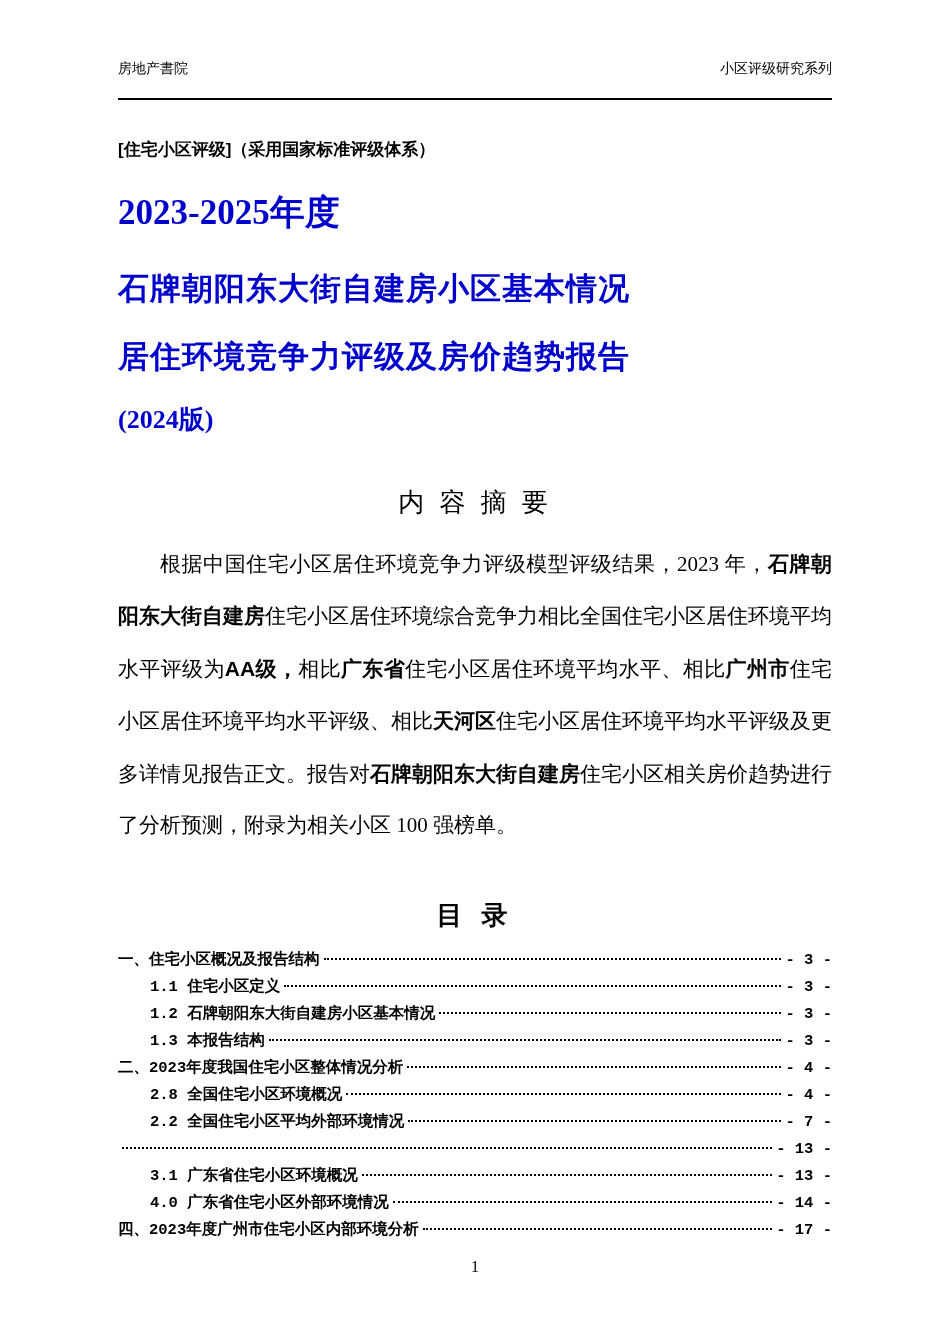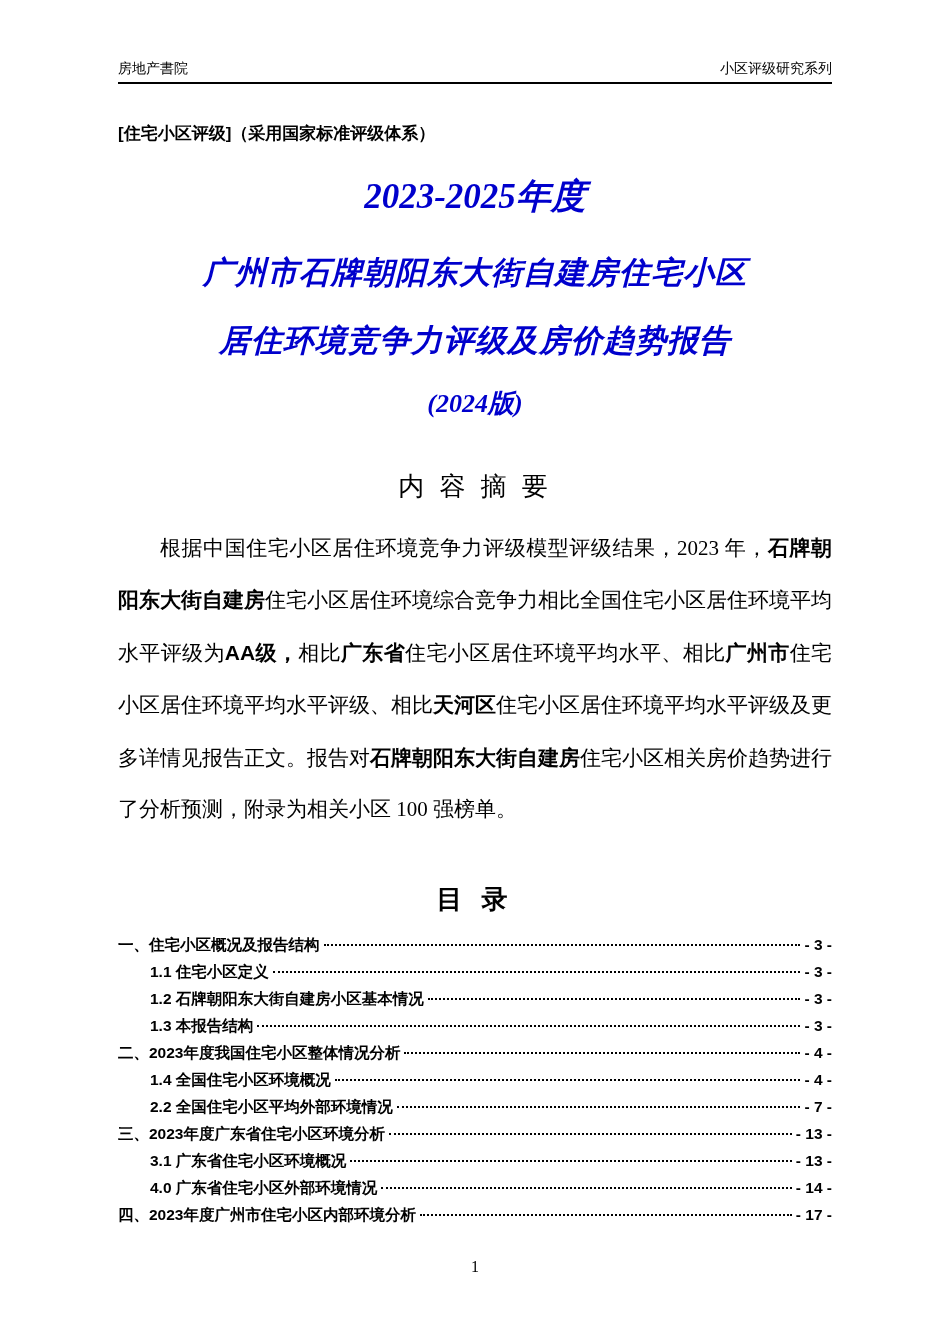--- a/index.html
+++ b/index.html
@@ -16,33 +16,33 @@
     inset: 0;
     padding: 60px 118px 0 118px;
     box-sizing: border-box;
   }
   
   .doc-header {
     display: flex;
     justify-content: space-between;
     align-items: flex-end;
     font-size: 14px;
-    padding-bottom: 4px;
+    padding-bottom: 20px;
     border-bottom: 2px solid #000;
     font-family: "Liberation Serif", serif;
   }
   
   .tagline {
     margin-top: 38px;
     font-size: 17px;
     font-weight: bold;
     font-family: "Liberation Sans", sans-serif;
   }
   
-  .title-block { text-align: center; color: #0000cc; font-style: italic; }
+  .title-block { color: #0000cc; }
   .title-year {
     margin-top: 28px;
     font-size: 35px;
     font-weight: bold;
     font-family: "Liberation Serif", serif;
   }
   .title-main {
     margin-top: 32px;
     font-size: 31px;
     font-weight: bold;
@@ -88,21 +88,21 @@
   .toc-heading {
     margin-top: 46px;
     text-align: center;
     font-size: 26px;
     font-weight: bold;
     letter-spacing: 6px;
     font-family: "Liberation Sans", sans-serif;
   }
   .toc-list {
     margin-top: 14px;
-    font-family: Liberation Sans, sans-serif;
+    font-family: Liberation Mono, monospace;
     font-weight: bold;
     font-size: 15.5px;
   }
   .toc-row {
     display: flex;
     align-items: baseline;
     line-height: 27px;
     cursor: pointer;
   }
   .toc-row.lvl2 { padding-left: 32px; }
@@ -133,21 +133,21 @@
 
   <div class="doc-header">
     <span>房地产書院</span>
     <span>小区评级研究系列</span>
   </div>
 
   <div class="tagline">[住宅小区评级]（采用国家标准评级体系）</div>
 
   <div class="title-block" style="color: rgb(0, 0, 204);">
     <div class="title-year">2023-2025年度</div>
-    <div class="title-main">广州市石牌朝阳东大街自建房住宅小区</div>
+    <div class="title-main">石牌朝阳东大街自建房小区基本情况</div>
     <div class="title-main2">居住环境竞争力评级及房价趋势报告</div>
     <div class="title-edition">(2024版)</div>
   </div>
 
   <div class="abstract-heading">内 容 摘 要</div>
 
   <div class="abstract-body"><span>根据中国住宅小区居住环境竞争力评级模型评级结果，2023 年，</span><span class="seg-bold">石牌朝阳东大街自建房</span><span>住宅小区居住环境综合竞争力相比全国住宅小区居住环境平均水平评级为</span><span class="seg-bold">AA级，</span><span>相比</span><span class="seg-bold">广东省</span><span>住宅小区居住环境平均水平、相比</span><span class="seg-bold">广州市</span><span>住宅小区居住环境平均水平评级、相比</span><span class="seg-bold">天河区</span><span>住宅小区居住环境平均水平评级及更多详情见报告正文。报告对</span><span class="seg-bold">石牌朝阳东大街自建房</span><span>住宅小区相关房价趋势进行了分析预测，附录为相关小区 100 强榜单。</span></div>
 
   <div class="toc-heading">目 录</div>
 
@@ -171,31 +171,30 @@
         <span class="toc-label">1.3 本报告结构</span>
         <span class="toc-dots"></span>
         <span class="toc-page">- 3 -</span>
       </div>
       <div class="toc-row lvl1">
         <span class="toc-label">二、2023年度我国住宅小区整体情况分析</span>
         <span class="toc-dots"></span>
         <span class="toc-page">- 4 -</span>
       </div>
       <div class="toc-row lvl2">
-        <span class="toc-label">1.4 全国住宅小区环境概况</span>
+        <span class="toc-label">2.8 全国住宅小区环境概况</span>
         <span class="toc-dots"></span>
         <span class="toc-page">- 4 -</span>
       </div>
       <div class="toc-row lvl2">
         <span class="toc-label">2.2 全国住宅小区平均外部环境情况</span>
         <span class="toc-dots"></span>
         <span class="toc-page">- 7 -</span>
       </div>
       <div class="toc-row lvl1">
-        <span class="toc-label">三、2023年度广东省住宅小区环境分析</span>
         <span class="toc-dots"></span>
         <span class="toc-page">- 13 -</span>
       </div>
       <div class="toc-row lvl2">
         <span class="toc-label">3.1 广东省住宅小区环境概况</span>
         <span class="toc-dots"></span>
         <span class="toc-page">- 13 -</span>
       </div>
       <div class="toc-row lvl2">
         <span class="toc-label">4.0 广东省住宅小区外部环境情况</span>

